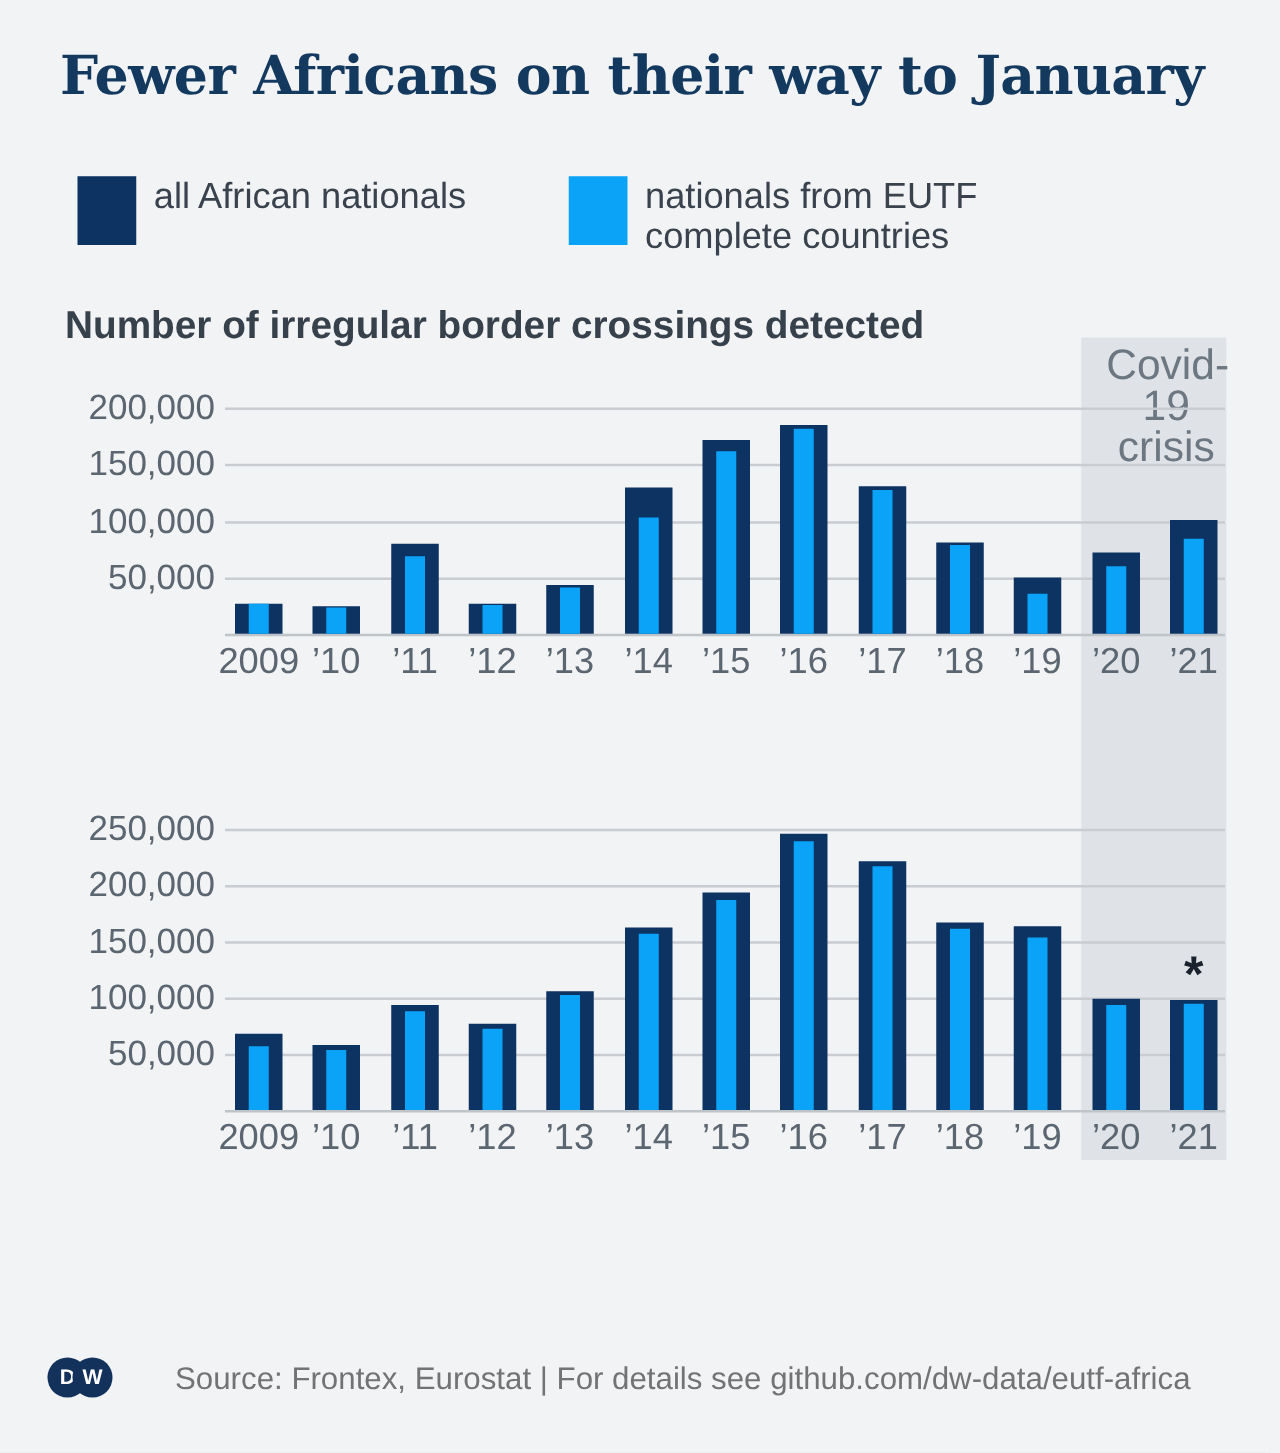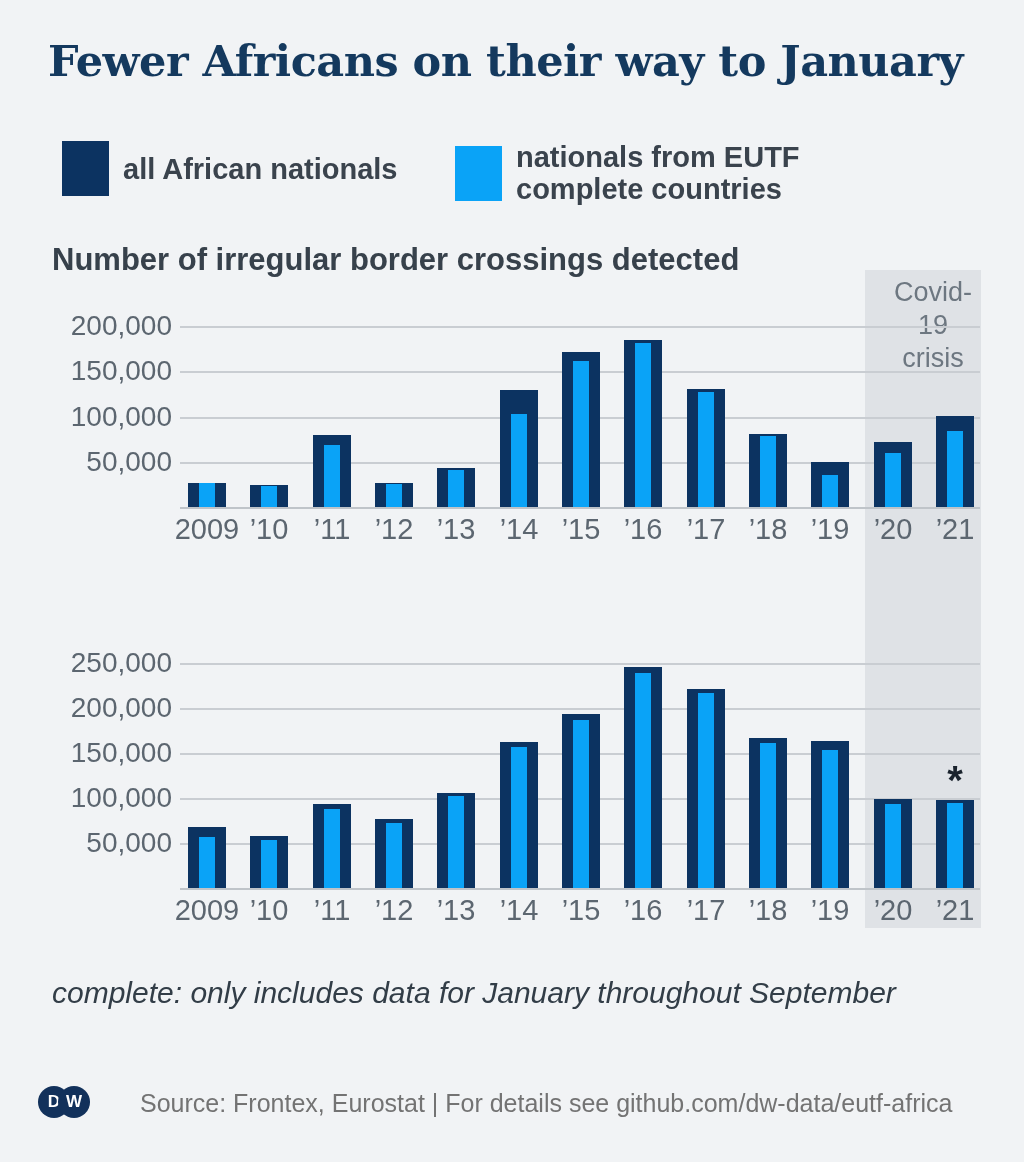--- a/index.html
+++ b/index.html
@@ -10,36 +10,36 @@
     overflow:hidden;
     font-family:"Liberation Sans", sans-serif;
   }
   .page-title{
     position:absolute;left:48px;top:36px;margin:0;
     font-family:"DejaVu Serif", serif;
     font-weight:700;font-size:43px;letter-spacing:-0.5px;
     color:#14395e;white-space:nowrap;
   }
   
-  .legend-item{position:absolute;display:flex;align-items:center;font-weight:bold;}
+  .legend-item{position:absolute;display:flex;align-items:flex-start;}
   .legend-item .swatch{width:47px;height:55px;flex:0 0 auto;}
   .legend-item .legend-label{
     margin-left:14px;font-size:29px;line-height:32px;color:#3a434d;
   }
   #legend-item-1{left:62px;top:141px;}
   #legend-item-2{left:455px;top:141px;}
   #legend-item-2 .legend-label{width:330px;}
   
   .covid-band{
     position:absolute;left:865px;top:270px;width:116px;height:658px;
     background:#dfe2e6;
   }
   .covid-label{
     padding-top:6px;text-align:center;
-    font-size:27px;line-height:33px;color:#6d7781;margin-left:20px;
+    font-size:34px;line-height:33px;color:#6d7781;margin-left:20px;
   }
   
   .chart-subtitle{
     position:absolute;left:52px;margin:0;
     font-size:31px;font-weight:700;color:#37414b;white-space:nowrap;
   }
   #subtitle-1{top:242px;}
   #subtitle-2{top:582px;}
   
   .chart{position:absolute;left:0;top:0;width:1024px;height:1162px;pointer-events:none;}
@@ -199,21 +199,20 @@
       <div class="bar-outer" style="left: 874px; top: 799px; width: 38px; height: 89px; background: rgb(12, 51, 97);"></div>
       <div class="bar-inner" style="left: 885px; top: 804px; width: 16px; height: 84px; background: rgb(10, 163, 247);"></div>
       <div class="xtick" style="left: 845px; top: 894px;">’20</div>
       <div class="bar-outer" style="left: 936px; top: 800px; width: 38px; height: 88px; background: rgb(12, 51, 97);"></div>
       <div class="bar-inner" style="left: 947px; top: 803px; width: 16px; height: 85px; background: rgb(10, 163, 247);"></div>
       <div class="asterisk" style="left: 935px; top: 758px;">*</div>
       <div class="xtick" style="left: 907px; top: 894px;">’21</div>
     </div>
 
   <div class="footnote">
-    <div>complete: only includes data for January throughout September</div>
   </div>
 
   <div class="dw-logo">
     <div class="dw-circle d">D</div>
     <div class="dw-circle w">W</div>
   </div>
   <div class="source-text">Source: Frontex, Eurostat | For details see github.com/dw-data/eutf-africa</div>
 
 </div>
 

